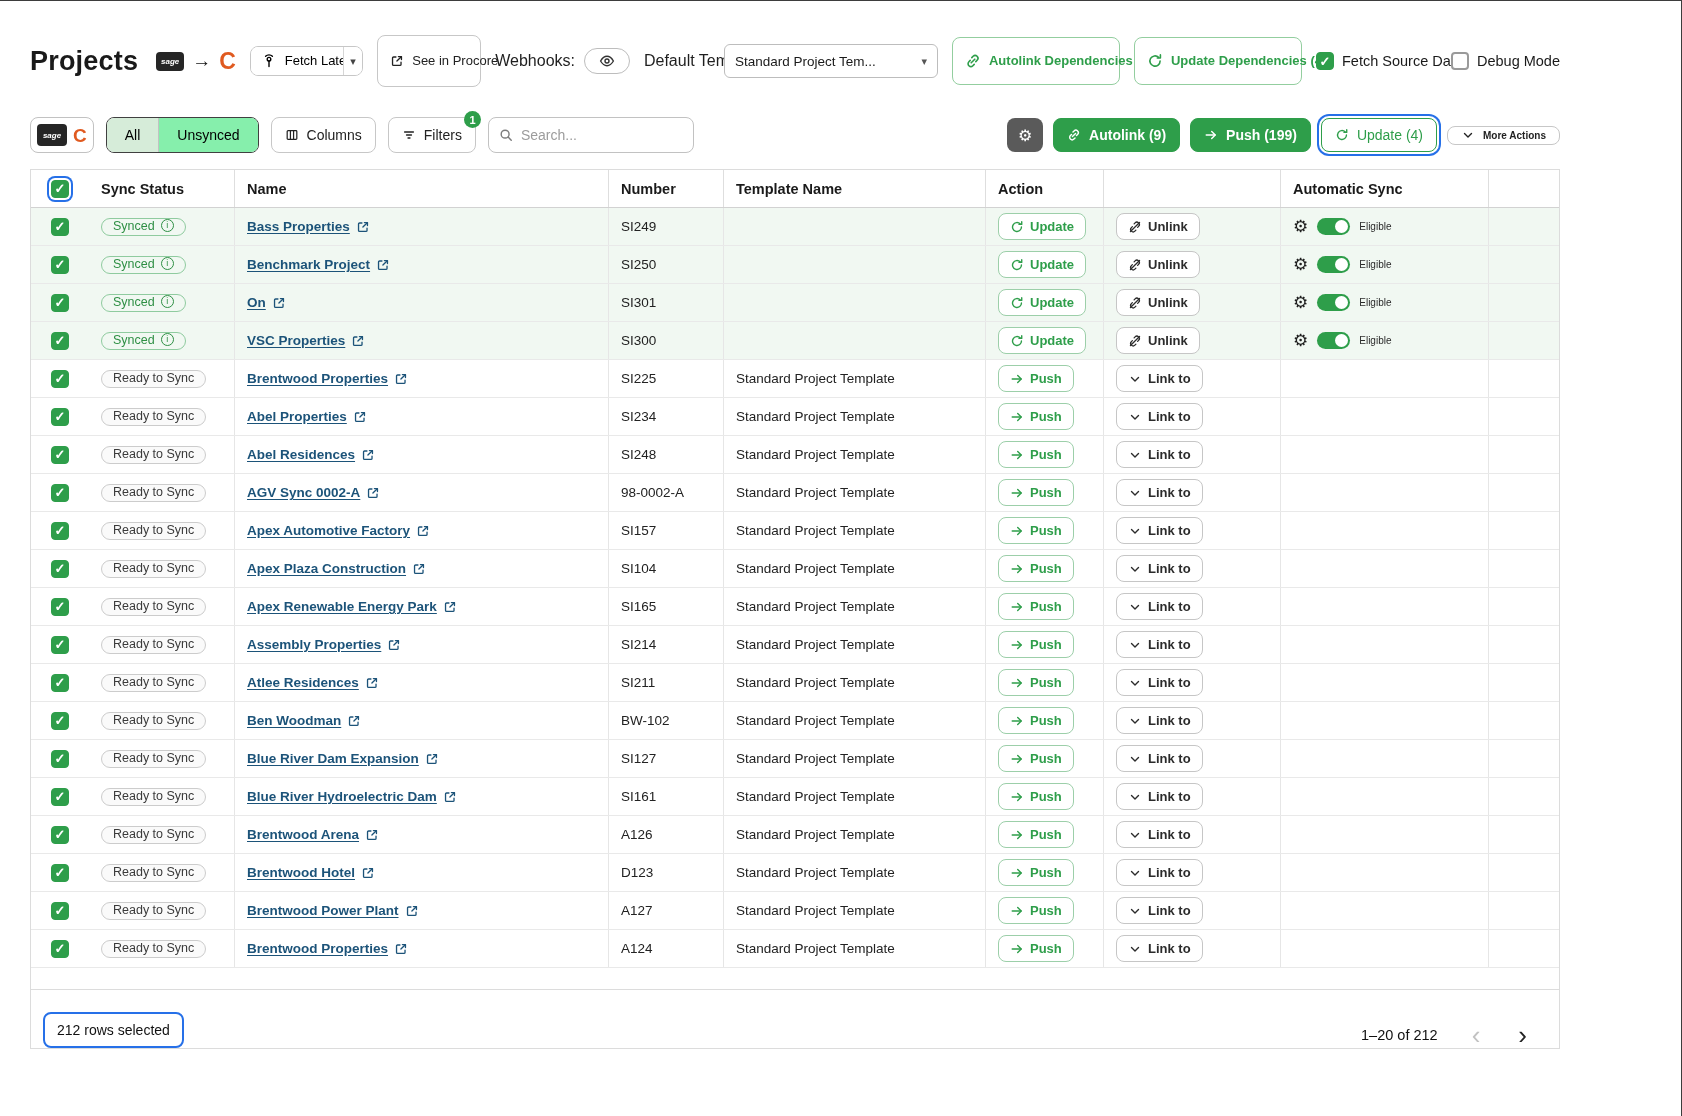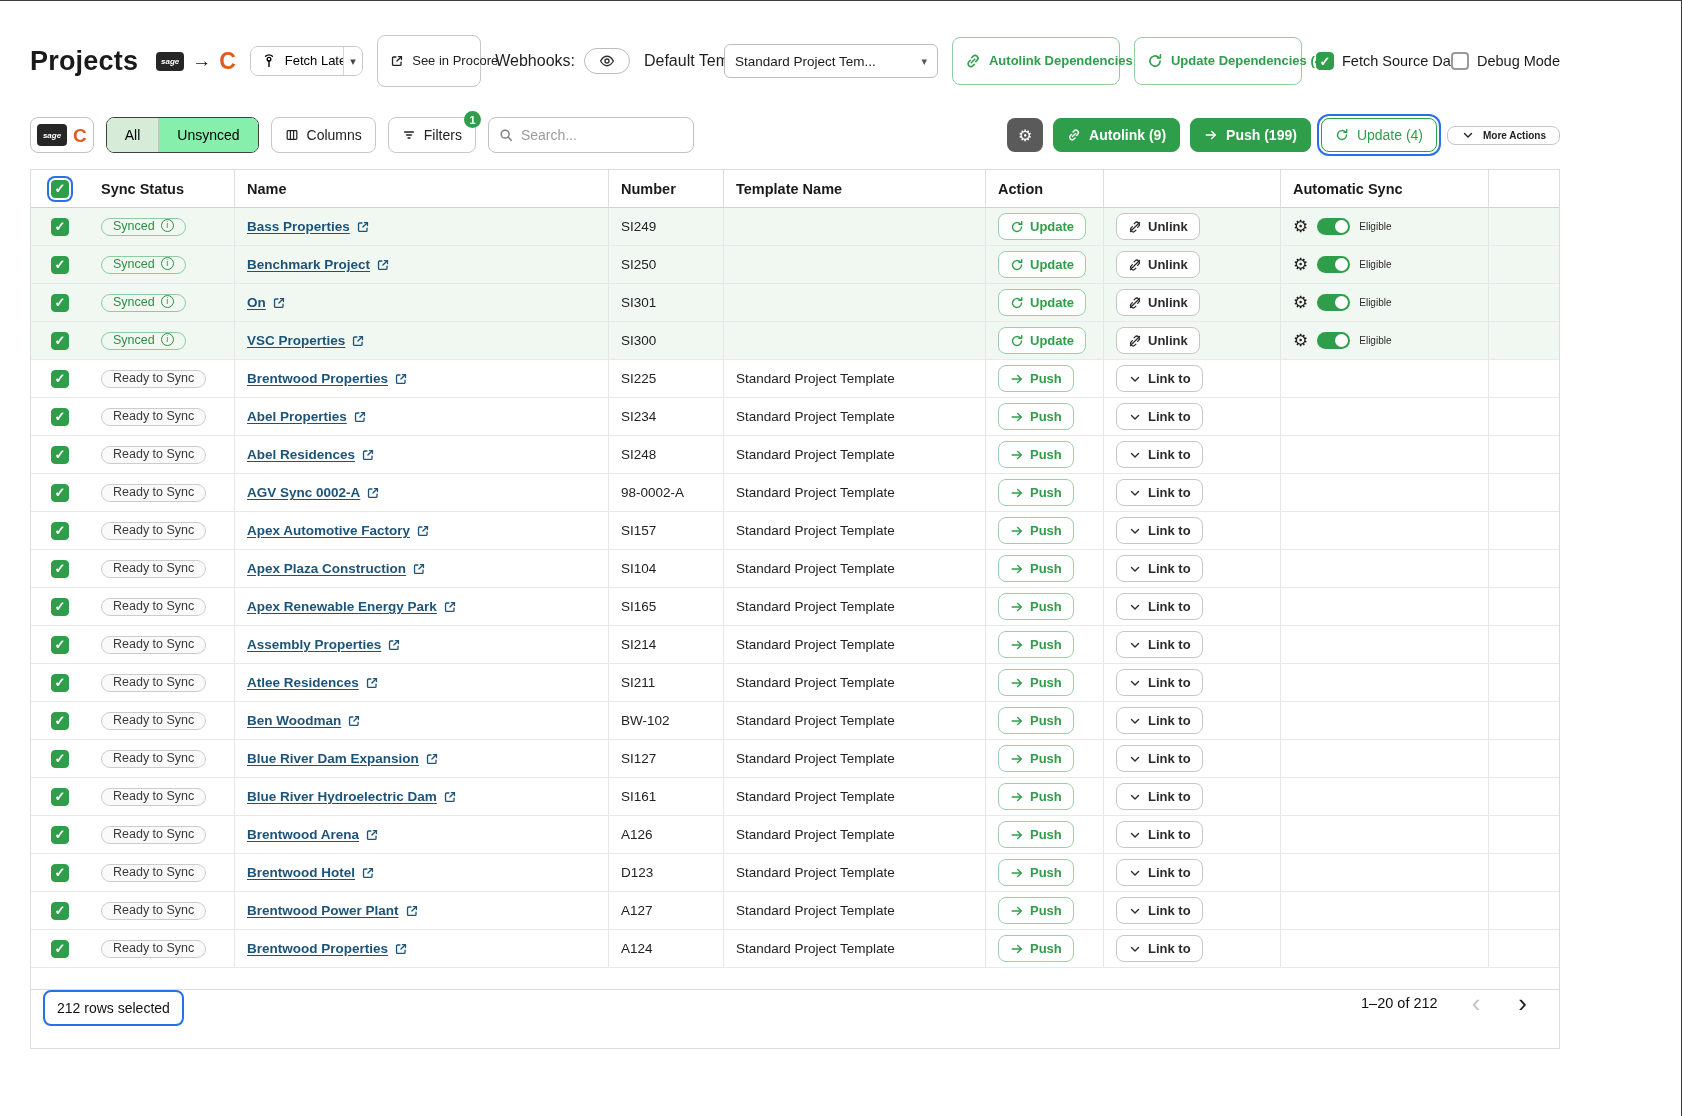--- a/index.html
+++ b/index.html
@@ -77,21 +77,21 @@
   .row-btn{height:27px;padding:0 11px;border-radius:8px;font-size:13px;font-weight:600;display:inline-flex;align-items:center;gap:6px;background:#fff;cursor:pointer;white-space:nowrap}
   .row-btn.rb-green{border:1px solid #9ccfa9;color:#2e9e4a}
   .row-btn.rb-grey{border:1px solid #c6c6c6;color:#2b2b2b}
   .gear-glyph{font-size:17px;color:#1f1f1f;cursor:pointer;line-height:1}
   .toggle{width:33px;height:17px;border-radius:9px;background:#2e9e4a;position:relative;display:inline-block;cursor:pointer;flex:0 0 auto}
   .toggle::after{content:"";position:absolute;right:2px;top:2px;width:13px;height:13px;border-radius:50%;background:#fff}
   .autosync-label{font-size:10px;color:#2b2b2b}
   .filler{height:22px;border-bottom:1px solid #dcdcdc}
 
   
-  .tfooter{height:58px;display:flex;align-items:flex-start;justify-content:space-between;padding:0 14px 0 12px;background:#fff}
+  .tfooter{height:58px;display:flex;align-items:flex-end;justify-content:space-between;padding:0 14px 0 12px;background:#fff}
   .rows-selected{border:2px solid #2670e8;border-radius:8px;padding:8px 12px;font-size:14px;color:#111;background:#fff;cursor:pointer}
   .pager{display:flex;align-items:center;gap:30px;padding-right:14px}
   .pager-text{font-size:14.5px;color:#111}
   .pg-chevron{font-size:26px;line-height:1;cursor:pointer;background:none;border:none;font-family:inherit;padding:0 4px}
   .pg-prev{color:#c2c2c2}
   .pg-next{color:#222}
 </style>
 </head>
 <body>
 

